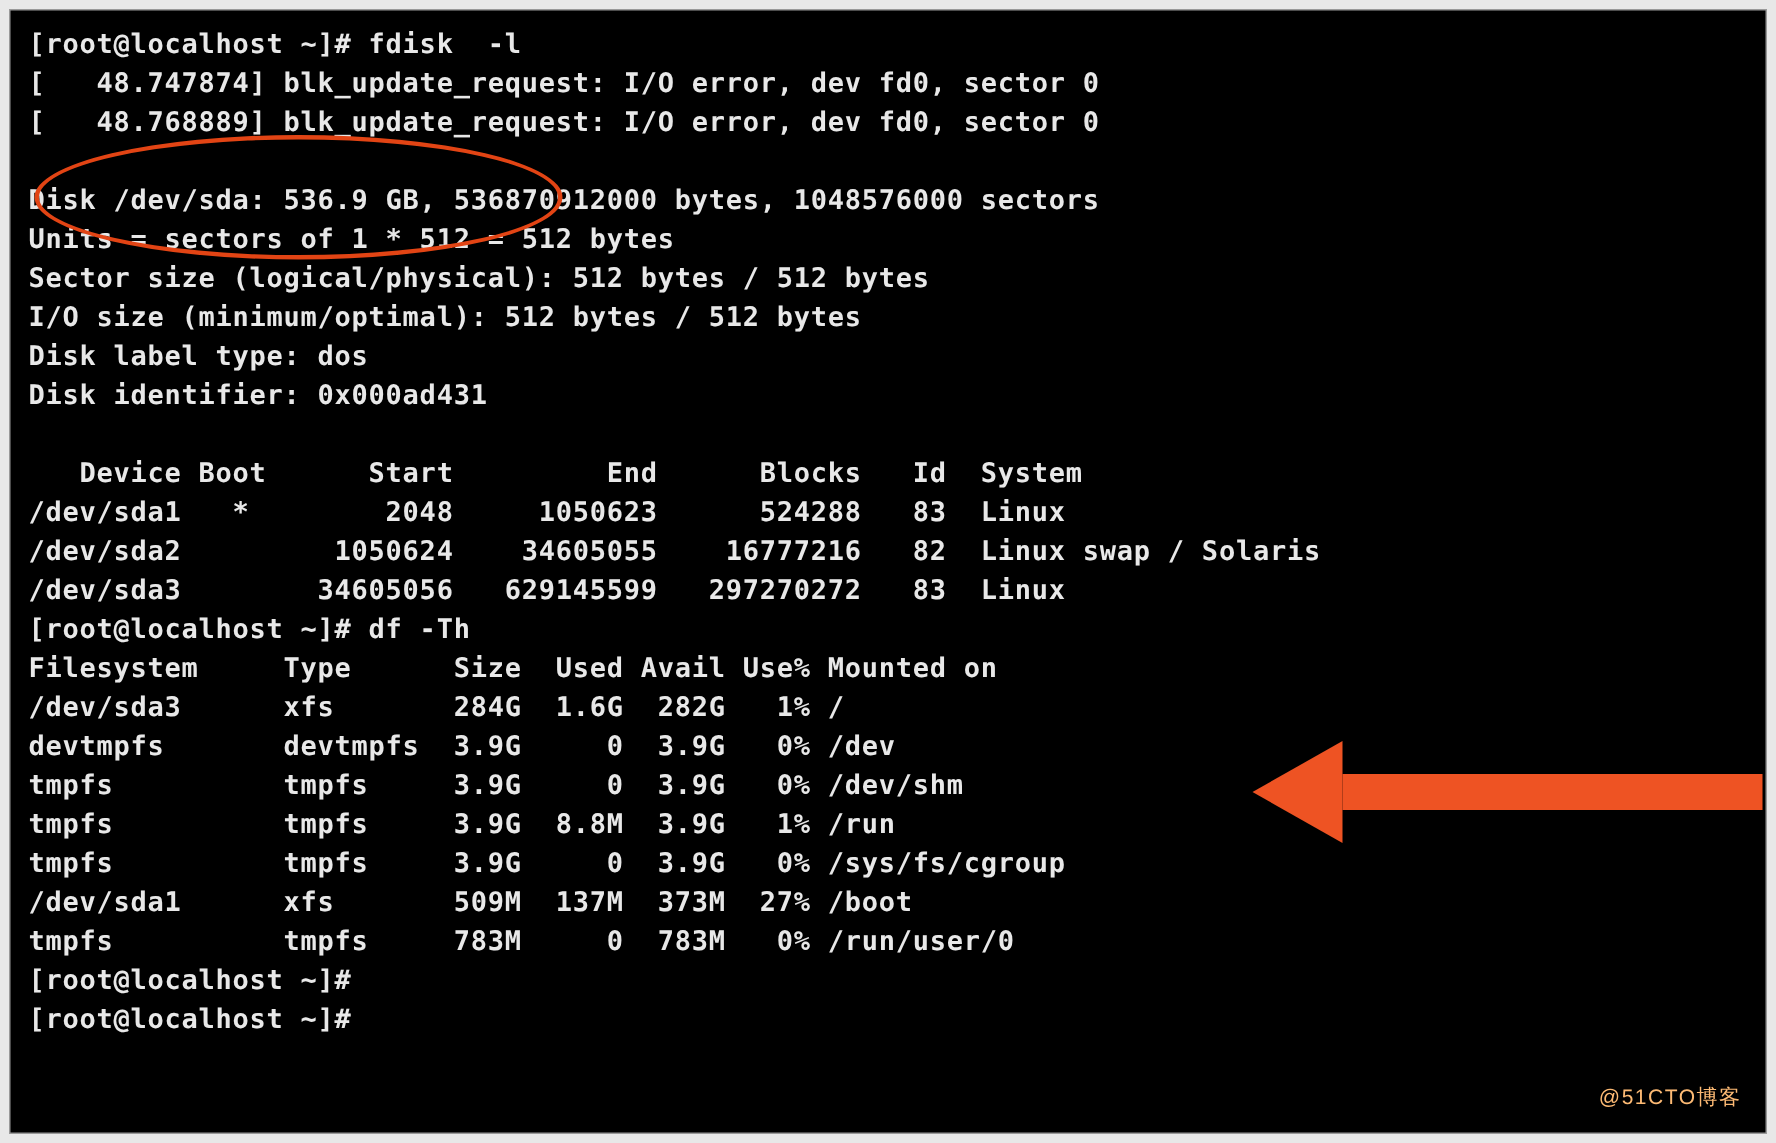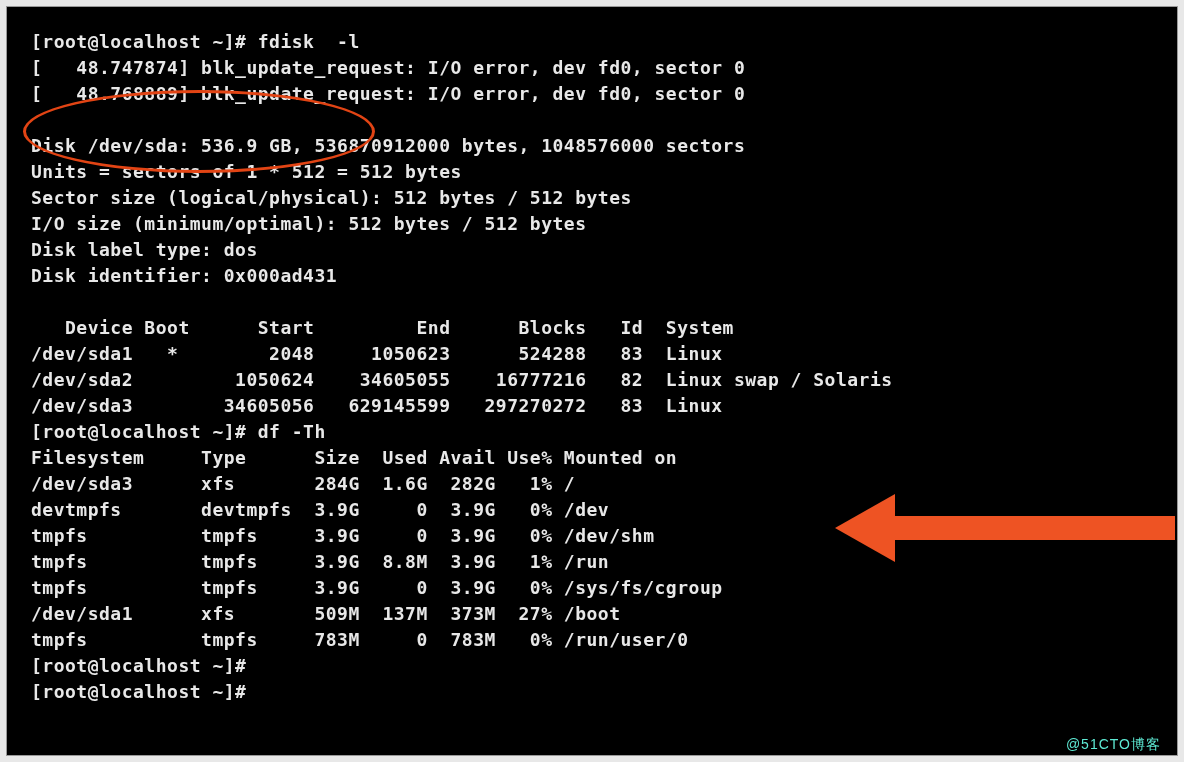--- a/index.html
+++ b/index.html
@@ -10,21 +10,21 @@
   font-size:18px;
   font-weight:bold;
   letter-spacing:.5px;
   position:relative;
 }
 .frame{
   position:absolute;left:6px;top:6px;right:6px;bottom:6px;
   background:#000;border:1px solid #999;padding:10px 0 8px 12px;
   box-sizing:border-box;
 }
-pre.term{margin:12px;white-space:pre;color:#e8e8e8;line-height:26px}
+pre.term{margin:0;white-space:pre;color:#e8e8e8;line-height:26px}
 pre.term span{color:#e8e8e8}
 
 
 .ellipse{
   position:absolute;
   border:3px solid #e24414;
   border-radius:50%;
   pointer-events:none;
 }
 
@@ -34,22 +34,22 @@
   position:absolute;top:22px;left:60px;right:0;height:24px;background:#ee5323;
 }
 .arrow .head{
   position:absolute;top:0;left:0;width:0;height:0;
   border-top:34px solid transparent;
   border-bottom:34px solid transparent;
   border-right:60px solid #ee5323;
 }
 
 .watermark{
-  position:absolute;right:16px;bottom:1px;
-  color:#5eead4;font-family:sans-serif;font-size:14px;
+  position:absolute;right:16px;bottom:14px;
+  color:#fdba74;font-family:sans-serif;font-size:14px;
   letter-spacing:1px;font-weight:normal;
 }
 </style>
 </head>
 <body>
 
 <div class="frame">
 <pre class="term"><span>[root@localhost ~]# fdisk  -l</span>
 <span>[   48.747874] blk_update_request: I/O error, dev fd0, sector 0</span>
 <span>[   48.768889] blk_update_request: I/O error, dev fd0, sector 0</span>

